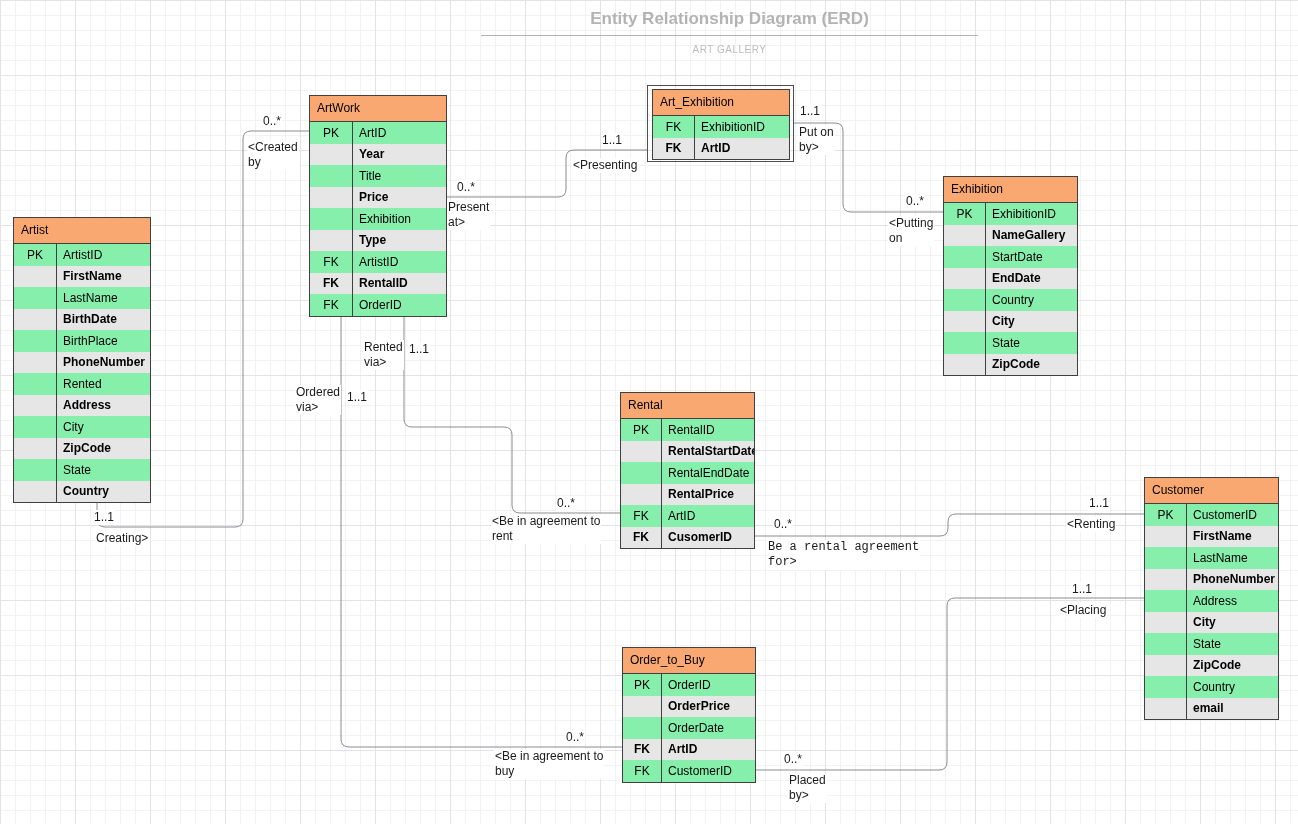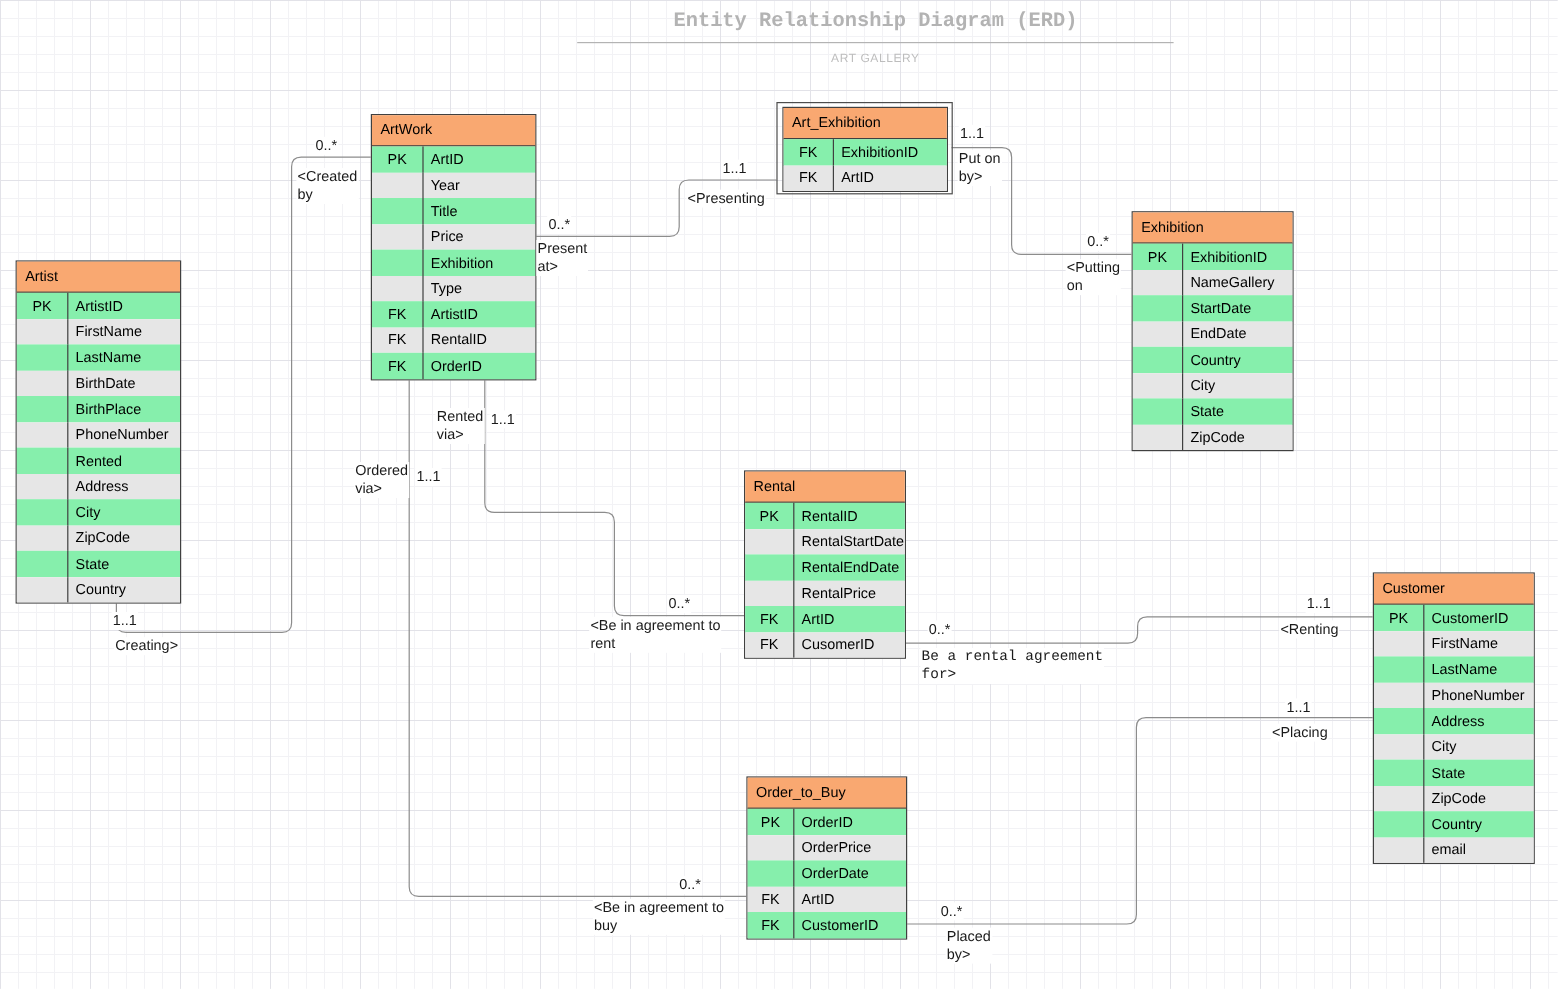--- a/index.html
+++ b/index.html
@@ -15,21 +15,21 @@
       linear-gradient(var(--grid-major) 1px, transparent 1px),
       linear-gradient(90deg, var(--grid-major) 1px, transparent 1px),
       linear-gradient(var(--grid-minor) 1px, transparent 1px),
       linear-gradient(90deg, var(--grid-minor) 1px, transparent 1px);
     background-size:75px 75px,75px 75px,15px 15px,15px 15px;
   }
   #title-block{
     position:absolute;left:481px;top:8px;width:497px;text-align:center;z-index:5;
   }
   #title-block h1{
-    margin:0;font-size:17px;font-weight:bold;color:var(--title-color);line-height:22px;font-family:Liberation Mono, monospace;
+    margin:0;font-size:17px;font-weight:bold;color:var(--title-color);line-height:22px;
   }
   #title-block .rule{
     border:none;border-top:1px solid var(--title-color);margin:5px 0 0 0;
   }
   #title-block .subtitle{
     margin-top:8px;font-size:10px;color:var(--subtitle-color);letter-spacing:0.5px;
   }
   svg#edges{position:absolute;left:0;top:0;z-index:1;pointer-events:none;}
   svg#edges path{fill:none;stroke:var(--connector);stroke-width:1;pointer-events:stroke;}
   .frame{
@@ -43,21 +43,21 @@
   }
   .entity-header{
     height:25px;line-height:25px;padding-left:7px;
     background:var(--header-fill);
     border-bottom:1px solid var(--table-border);
     overflow:hidden;white-space:nowrap;
   }
   .entity-row{
     display:flex;height:21.5px;align-items:center;background:#86efac;
   }
-  .entity-row.alt{background:var(--alt-row);}
+  .entity-row.alt{background:var(--alt-row);font-weight:bold;}
   .cell-key{
     flex:none;text-align:center;align-self:stretch;display:flex;align-items:center;justify-content:center;
     border-right:1px solid var(--table-border);
   }
   .cell-field{
     flex:1;padding-left:6px;overflow:hidden;white-space:nowrap;
   }
   .edge-label{
     position:absolute;z-index:4;background:#ffffff;
     font-size:12px;line-height:15px;color:#1a1a1a;

